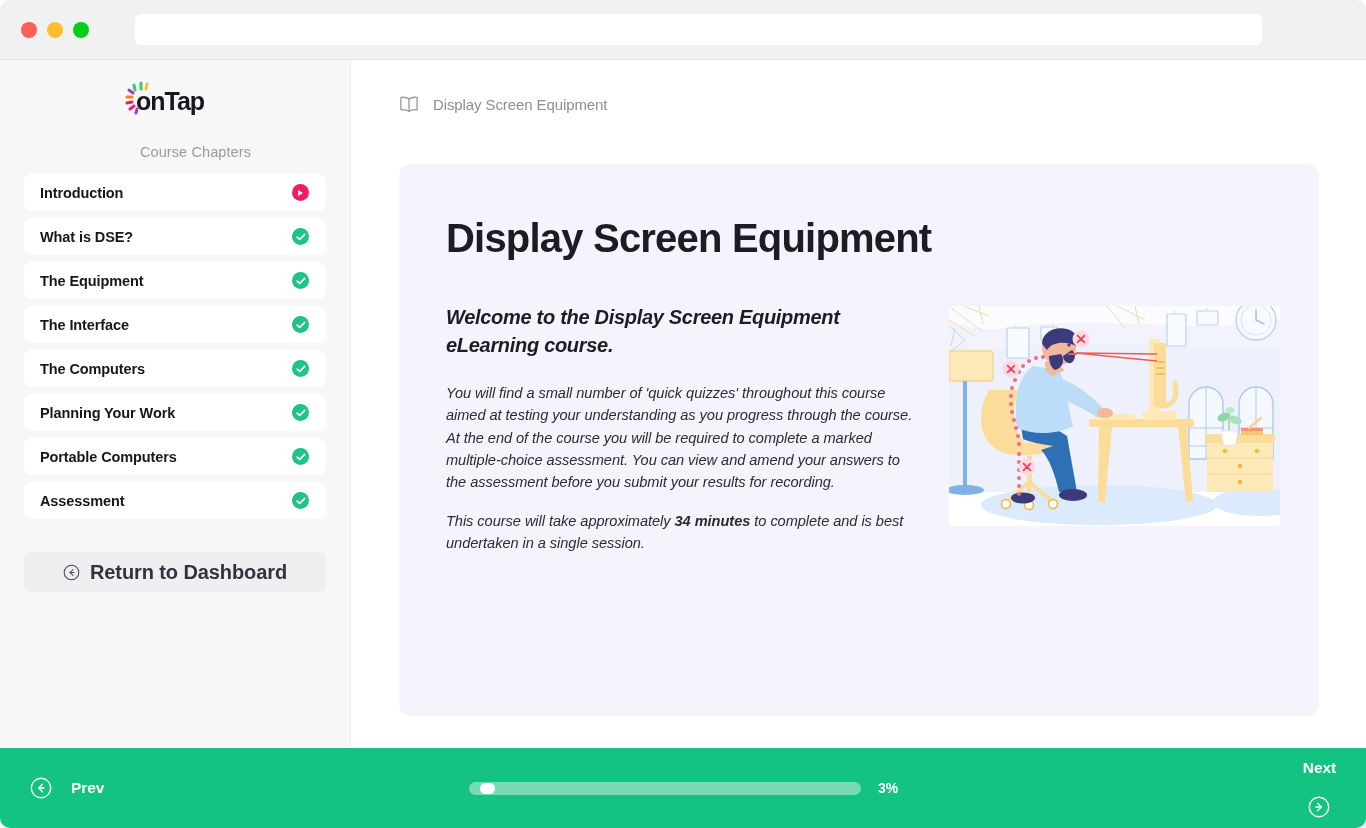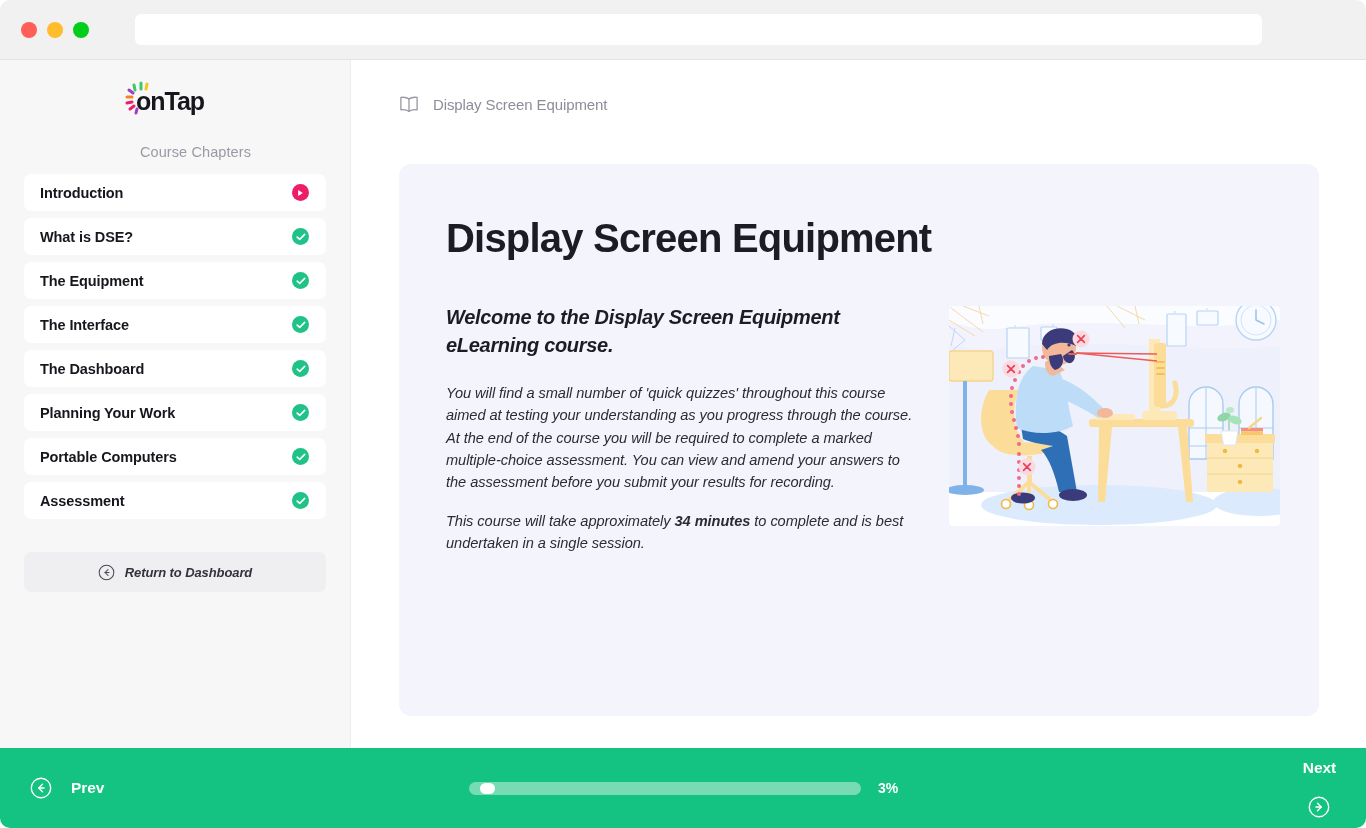--- a/index.html
+++ b/index.html
@@ -135,25 +135,24 @@
     display: flex;
     align-items: center;
     justify-content: center;
     gap: 10px;
     cursor: pointer;
     border: none;
     width: calc(100% - 48px);
     font-family: "Liberation Sans", sans-serif;
   }
   .return-btn-label {
-    font-size: 13px;
+    font-size: 20px;
     font-weight: bold;
     color: #33333d;
     letter-spacing: -.1px;
-    font-style: italic;
   }
 
   
   .main {
     flex: 1 1 auto;
     height: 688px;
     background: #ffffff;
     position: relative;
     padding: 0;
   }
@@ -352,21 +351,21 @@
           </div>
           <div class="chapter-item">
             <span class="chapter-label">The Interface</span>
             <span class="status-badge status-done">
               <svg width="10" height="8" viewBox="0 0 10 8">
                 <path d="M1.2 4.1 L3.7 6.4 L8.7 1.4" fill="none" stroke="#ffffff" stroke-width="1.6" stroke-linecap="round" stroke-linejoin="round"></path>
               </svg>
             </span>
           </div>
           <div class="chapter-item">
-            <span class="chapter-label">The Dashboard</span>
+            <span class="chapter-label">The Computers</span>
             <span class="status-badge status-done">
               <svg width="10" height="8" viewBox="0 0 10 8">
                 <path d="M1.2 4.1 L3.7 6.4 L8.7 1.4" fill="none" stroke="#ffffff" stroke-width="1.6" stroke-linecap="round" stroke-linejoin="round"></path>
               </svg>
             </span>
           </div>
           <div class="chapter-item">
             <span class="chapter-label">Planning Your Work</span>
             <span class="status-badge status-done">
               <svg width="10" height="8" viewBox="0 0 10 8">

